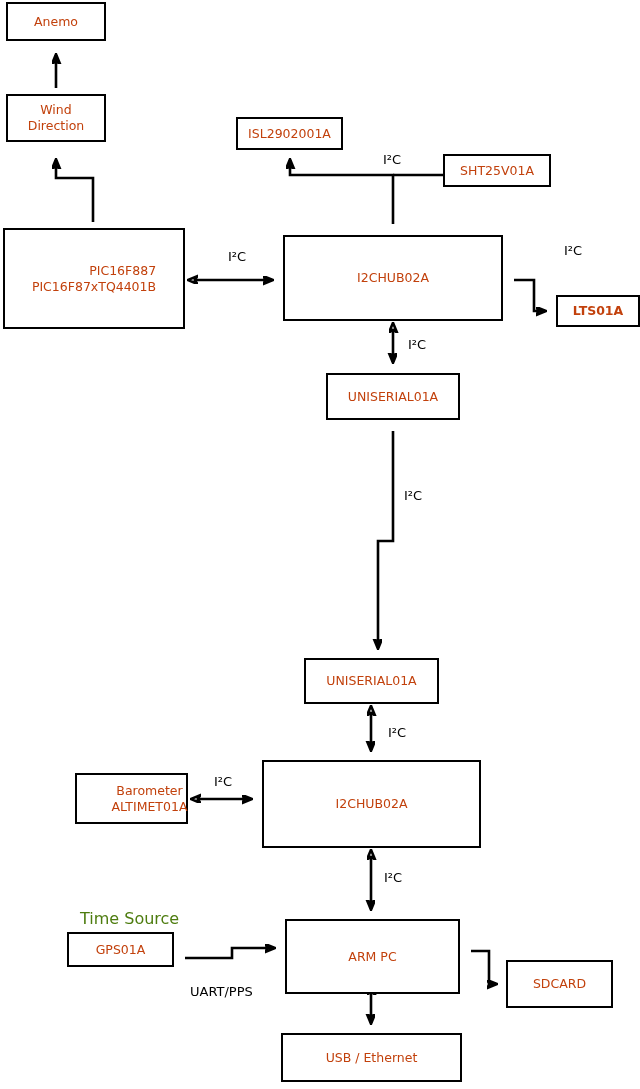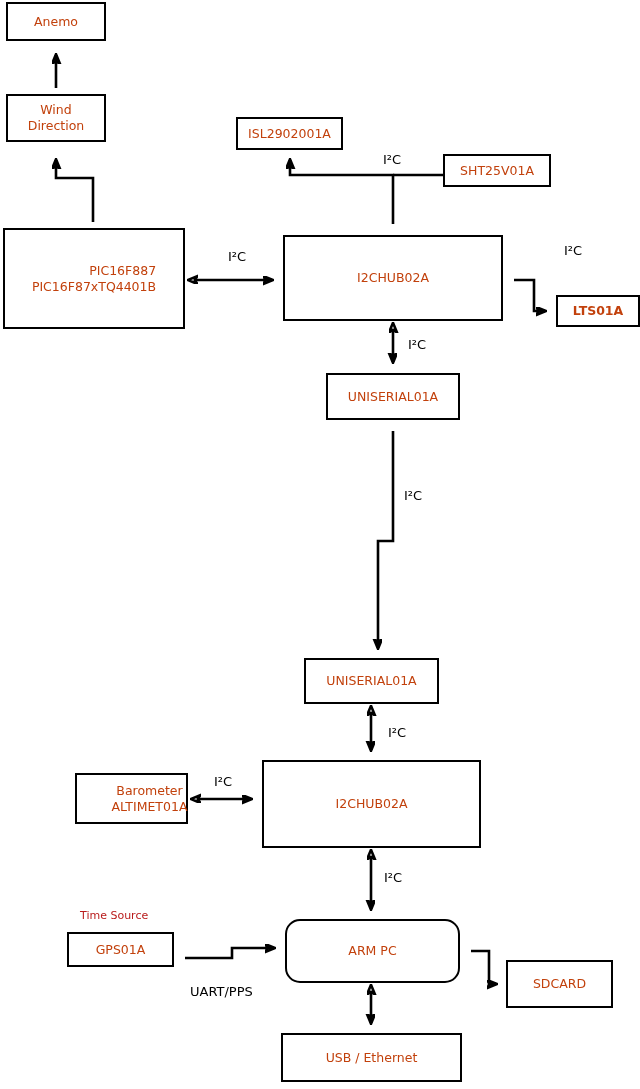--- a/index.html
+++ b/index.html
@@ -35,22 +35,22 @@
     position: absolute;
     color: #000000;
     font-size: 13px;
     font-family: "DejaVu Sans", sans-serif;
     white-space: nowrap;
     z-index: 4;
     background: transparent;
   }
   .free-label {
     position: absolute;
-    color: #b91c1c;
-    font-size: 11px;
+    color: #4d7c0f;
+    font-size: 16px;
     font-family: "DejaVu Sans", sans-serif;
     white-space: nowrap;
     z-index: 4;
   }
   svg.wires {
     position: absolute;
     left: 0;
     top: 0;
     width: 640px;
     height: 1089px;
@@ -104,21 +104,21 @@
       <div class="node" style="left: 236px; top: 117px; width: 107px; height: 33px; border-color: rgb(0, 0, 0); background: rgb(255, 255, 255);">ISL2902001A</div>
       <div class="node" style="left: 443px; top: 133px; width: 108px; height: 33px; border-color: rgb(0, 0, 0); background: rgb(255, 255, 255); margin-top: 21px;">SHT25V01A</div>
       <div class="node" style="left: 283px; top: 235px; width: 220px; height: 86px; border-color: rgb(0, 0, 0); background: rgb(255, 255, 255);">I2CHUB02A</div>
       <div class="node" style="left: 556px; top: 295px; width: 84px; height: 32px; border-color: rgb(0, 0, 0); background: rgb(255, 255, 255); font-weight: bold;">LTS01A</div>
       <div class="node" style="left: 326px; top: 373px; width: 134px; height: 47px; border-color: rgb(0, 0, 0); background: rgb(255, 255, 255);">UNISERIAL01A</div>
       <div class="node" style="left: 304px; top: 658px; width: 135px; height: 46px; border-color: rgb(0, 0, 0); background: rgb(255, 255, 255);">UNISERIAL01A</div>
       <div class="node" style="left: 262px; top: 760px; width: 219px; height: 88px; border-color: rgb(0, 0, 0); background: rgb(255, 255, 255);">I2CHUB02A</div>
       <div class="node" style="left: 75px; top: 773px; width: 113px; height: 51px; border-color: rgb(0, 0, 0); background: rgb(255, 255, 255); padding-left: 36px;">Barometer
 ALTIMET01A</div>
       <div class="node" style="left: 67px; top: 932px; width: 107px; height: 35px; border-color: rgb(0, 0, 0); background: rgb(255, 255, 255);">GPS01A</div>
-      <div class="node" style="left: 285px; top: 919px; width: 175px; height: 64px; border-color: rgb(0, 0, 0); background: rgb(255, 255, 255); border-radius: 15px;">ARM PC</div>
+      <div class="node" style="left: 285px; top: 919px; width: 175px; height: 75px; border-color: rgb(0, 0, 0); background: rgb(255, 255, 255);">ARM PC</div>
       <div class="node" style="left: 506px; top: 960px; width: 107px; height: 48px; border-color: rgb(0, 0, 0); background: rgb(255, 255, 255);">SDCARD</div>
       <div class="node" style="left: 281px; top: 1033px; width: 181px; height: 49px; border-color: rgb(0, 0, 0); background: rgb(255, 255, 255);">USB / Ethernet</div>
     </div>
   <div id="label-layer">
       <span class="edge-label" style="left: 228px; top: 249px;">I²C</span>
       <span class="edge-label" style="left: 383px; top: 152px;">I²C</span>
       <span class="edge-label" style="left: 564px; top: 243px;">I²C</span>
       <span class="edge-label" style="left: 408px; top: 337px;">I²C</span>
       <span class="edge-label" style="left: 404px; top: 488px;">I²C</span>
       <span class="edge-label" style="left: 388px; top: 725px;">I²C</span>

